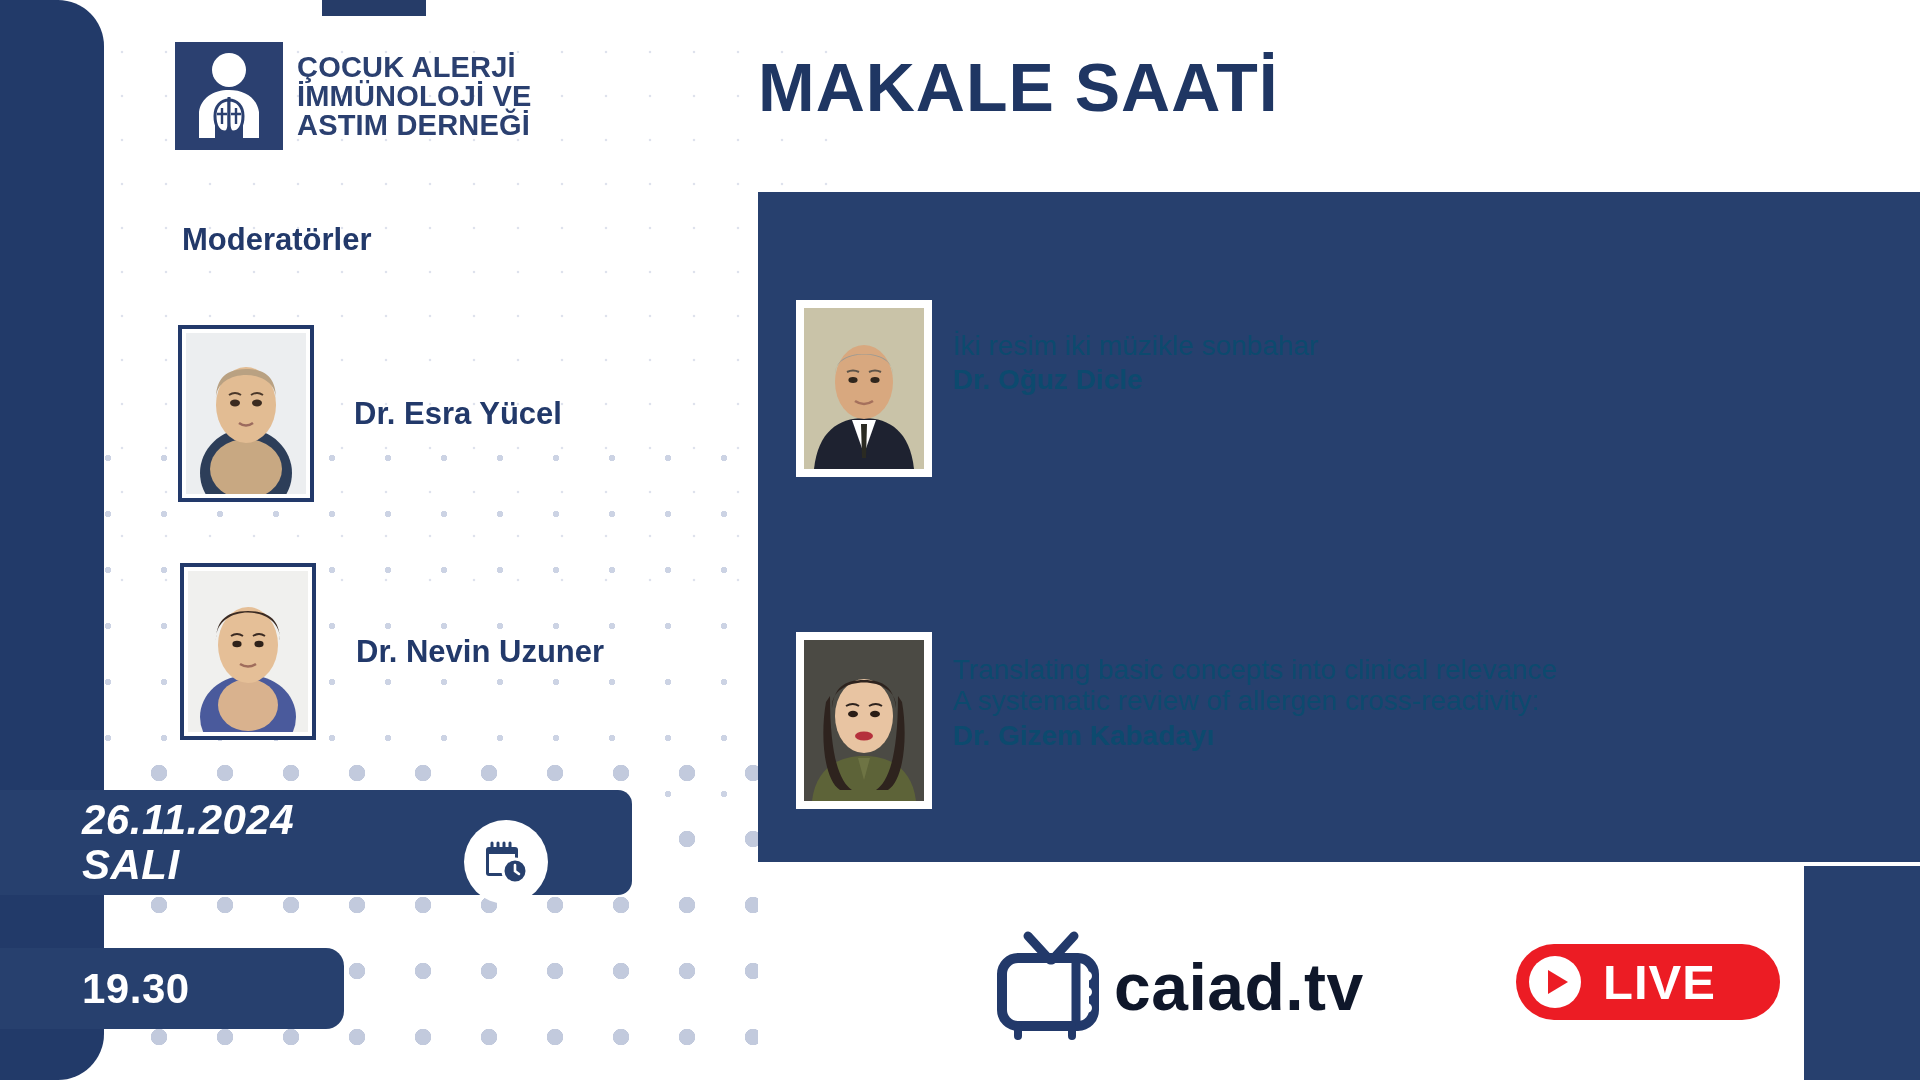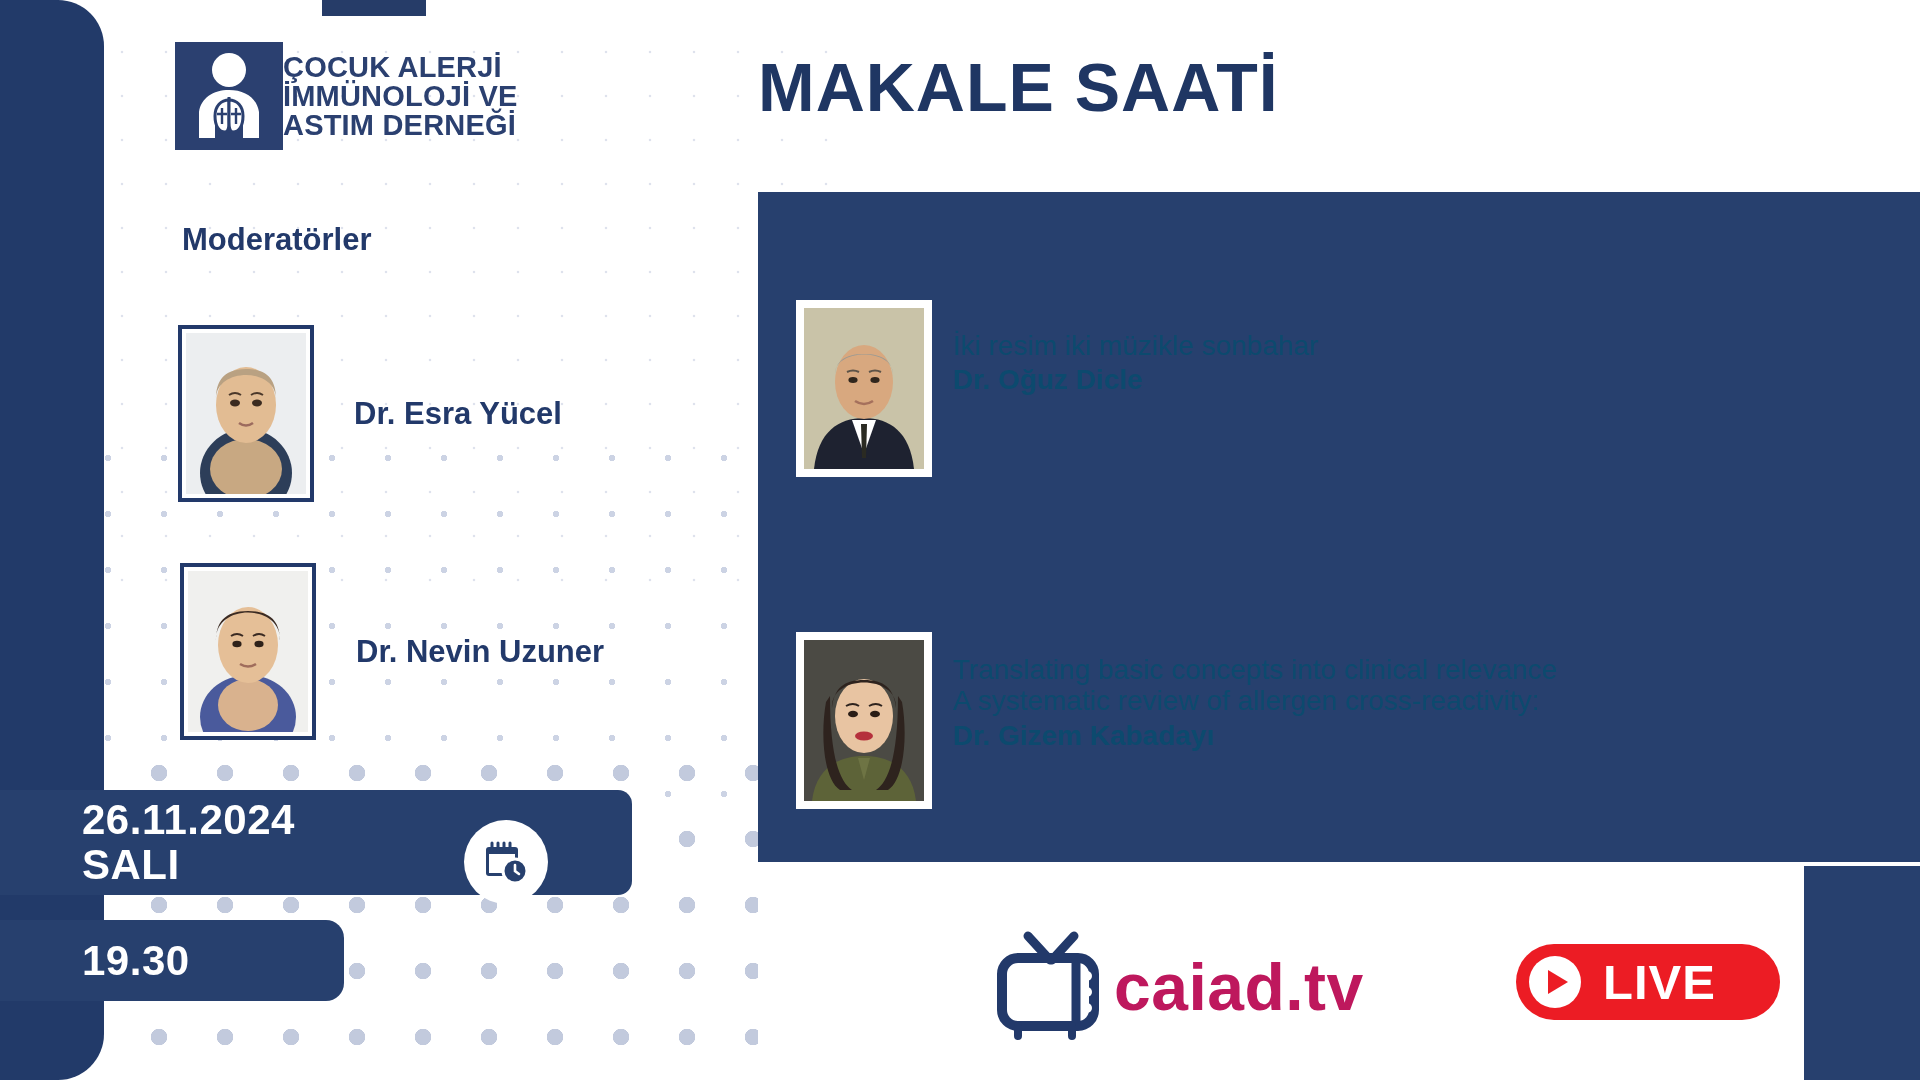--- a/index.html
+++ b/index.html
@@ -53,21 +53,21 @@
   }
   
   .top-tab {
     position:absolute; left:322px; top:-18px; width:104px; height:34px;
     background:#263c68; z-index:3;
   }
 
   
   .logo-wrap {
     position:absolute; left:175px; top:42px; z-index:6;
-    display:flex; align-items:center; 
+    display:flex; align-items:center; gap:14px;
   }
   .logo-mark {
     width:108px; height:108px; background:#2b4070;
     position:relative; flex:0 0 auto;
   }
   .logo-mark svg { position:absolute; left:0; top:0; }
   .logo-text {
     color:#2b4070; font-weight:bold; line-height:1.0;
     font-size:29px; letter-spacing:.2px;
   }
@@ -88,33 +88,33 @@
   .photo-inner { width:100%; height:100%; overflow:hidden; position:relative; }
   .mod-name {
     margin-left:40px; color:#22396a; font-size:31px; font-weight:bold;
     white-space:nowrap;
   }
 
   
   .date-box {
     position:absolute; left:0; top:790px; width:632px; height:105px;
     background:#27406e; border-radius:0 14px 14px 0; z-index:6;
-    display:flex; align-items:center;
+    display:flex; align-items:center;font-style:italic;
   }
   .date-text {
     margin-left:82px; color:#ffffff; font-size:42px; font-weight:bold;
     line-height:1.07; letter-spacing:.5px;
   }
   .date-icon {
     position:absolute; left:464px; top:30px;
     width:84px; height:84px; background:#ffffff; border-radius:50%;
     display:flex; align-items:center; justify-content:center;
   }
   .time-box {
-    position:absolute; left:0; top:920px; width:344px; height:81px;
+    position:absolute; left:0; top:948px; width:344px; height:81px;
     background:#27406e; border-radius:0 18px 18px 0; z-index:6;
     display:flex; align-items:center;
   }
   .time-text {
     margin-left:82px; color:#ffffff; font-size:42px; font-weight:bold;
     letter-spacing:.5px;
   }
 
   
   .main-title {
@@ -149,21 +149,21 @@
   }
   .bottom-right-fill {
     position:absolute; left:1804px; top:866px; width:116px; height:214px;
     background:#27406e; z-index:5;
   }
   .caiad-logo {
     position:absolute; left:992px; top:930px; z-index:7;
     display:flex; align-items:center; gap:6px;
   }
   .caiad-text {
-    color:#be185d; font-size:66px; font-weight:bold; letter-spacing:.5px;
+    color:#0f172a; font-size:66px; font-weight:bold; letter-spacing:.5px;
   }
   .live-badge {
     position:absolute; left:1516px; top:944px; z-index:7;
     width:264px; height:76px; background:#ec1c24; border-radius:38px;
     display:flex; align-items:center; gap:22px; padding-left:13px;
   }
   .live-play {
     width:52px; height:52px; border-radius:50%; background:#ffffff;
     display:flex; align-items:center; justify-content:center; flex:0 0 auto;
   }

